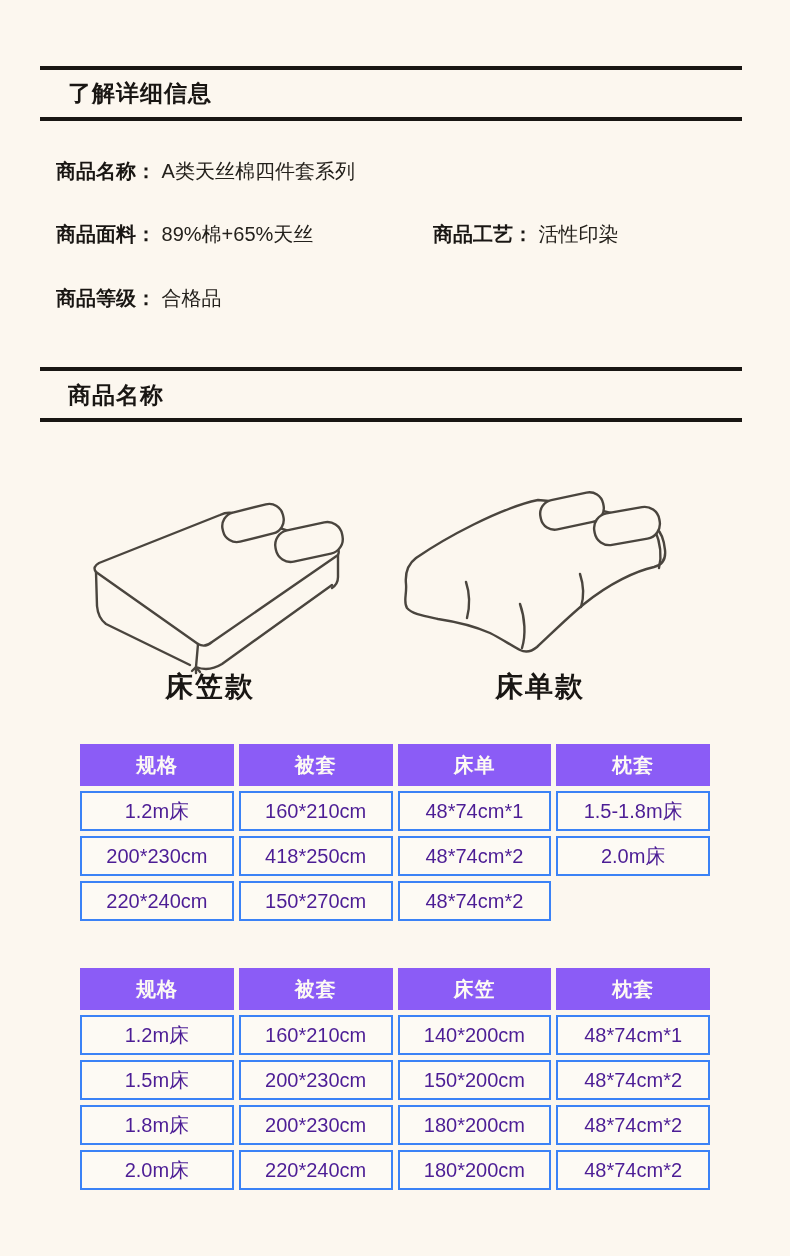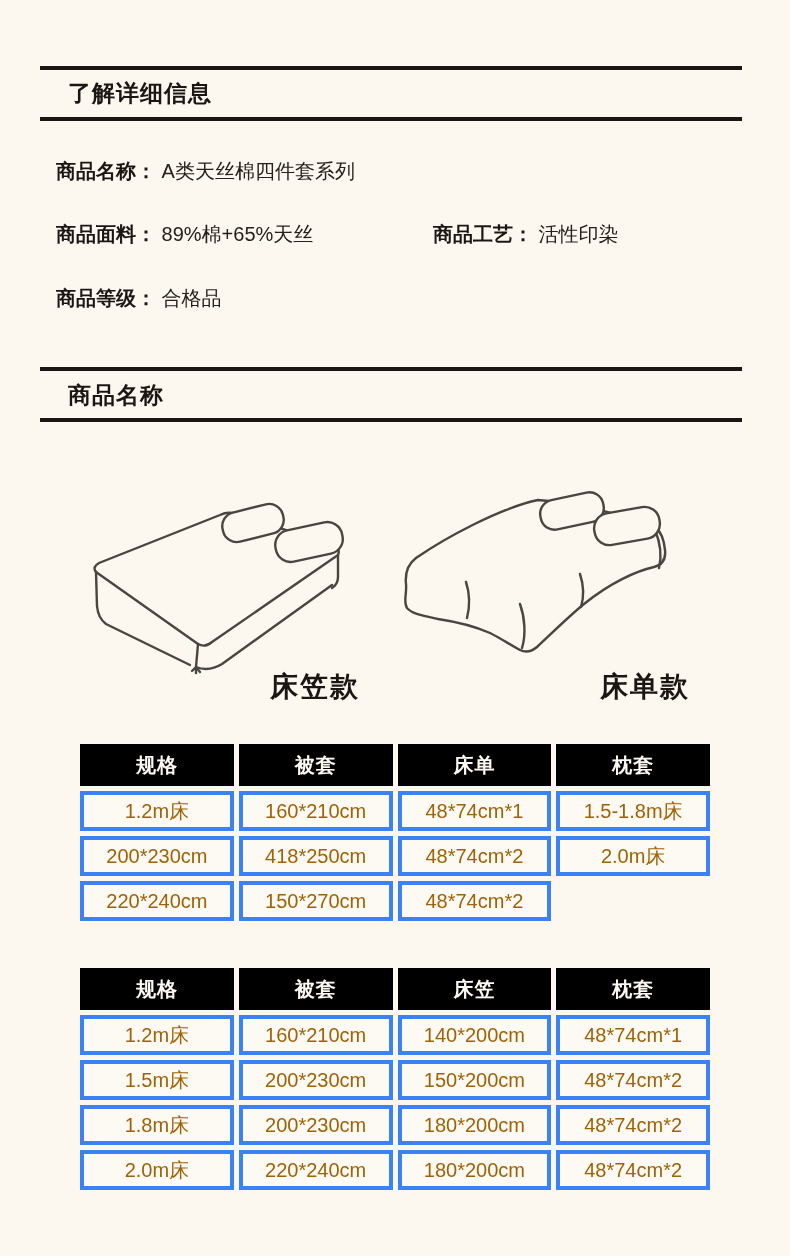--- a/index.html
+++ b/index.html
@@ -42,55 +42,55 @@
   .figure {
     position: absolute;
     width: 300px;
     text-align: center;
   }
   .figure svg { display: block; }
   .figure-caption {
     position: absolute;
     width: 300px;
     top: 668px;
-    text-align: right;
+    text-align: center;
     font-size: 28px;
     font-weight: bold;
     color: #191613;
     letter-spacing: 2px;
   }
   .size-table {
     position: absolute;
     left: 80px;
     width: 630px;
     display: grid;
     grid-template-columns: repeat(4, 1fr);
     gap: 5px;
   }
   .size-table.rows-3 { grid-template-rows: 42px repeat(3, 40px); }
   .size-table.rows-4 { grid-template-rows: 42px repeat(4, 40px); }
   .size-table .th {
-    background: #000000;
+    background: #8b5cf6;
     color: #fdfaf4;
     font-size: 20px;
     font-weight: bold;
     display: flex;
     align-items: center;
     justify-content: center;
     letter-spacing: 1px;
   }
   .size-table .td {
     background: #fdfaf4;
-    border: 4px solid #3b82f6;
+    border: 2px solid #3b82f6;
     box-sizing: border-box;
     font-size: 20px;
     display: flex;
     align-items: center;
     justify-content: center;
-    color: #a16207;
+    color: #4c1d95;
   }
   .bed-line {
     fill: none;
     stroke: #4a453e;
     stroke-width: 2.4;
     stroke-linecap: round;
     stroke-linejoin: round;
   }
   .bed-fill {
     fill: #fcf7ef;

